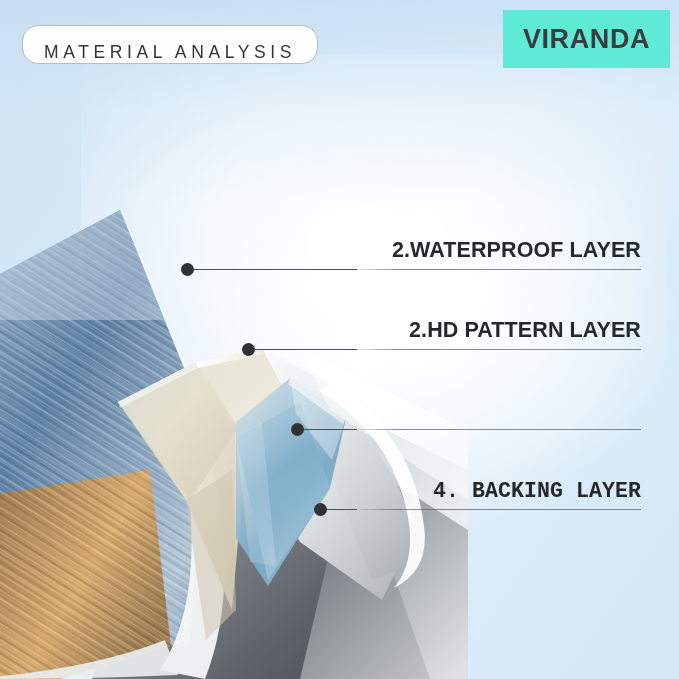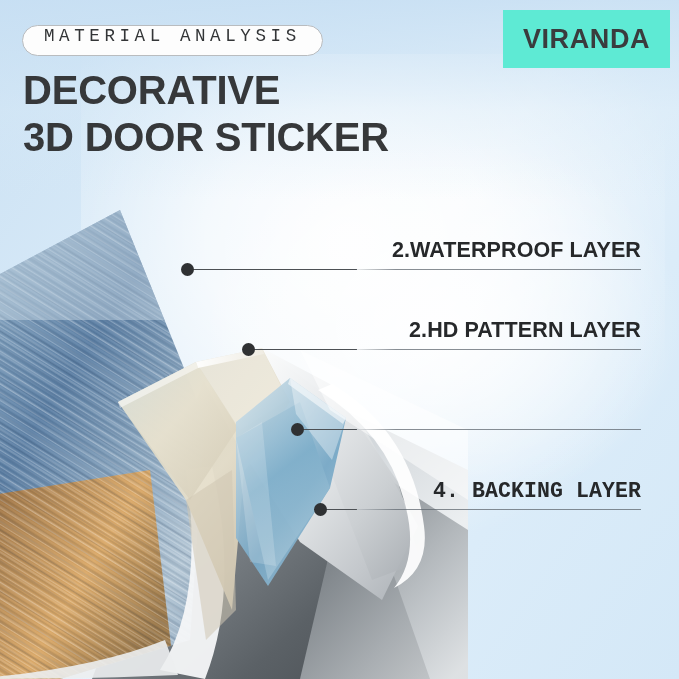--- a/index.html
+++ b/index.html
@@ -42,29 +42,28 @@
     left: 0; right: 0; top: 0;
     height: 200px;
     background: linear-gradient(180deg, rgba(199,223,243,0.85) 0%, rgba(214,233,247,0.35) 55%, rgba(255,255,255,0) 100%);
   }
 
   
   .eyebrow-pill {
     position: absolute;
     left: 22px;
     top: 25px;
-    height: 31px;
+    height: 39px;
     padding: 0 21px;
     display: flex;
-    align-items: flex-start;
+    align-items: flex-end;
     border: 1.3px solid #b9bcbf;
     border-radius: 16px;
     background: #fdfdfd;
     box-sizing: border-box;
-    font-family: Liberation Mono, monospace;
   }
   .eyebrow-pill span {
     font-size: 17.5px;
     letter-spacing: 4.6px;
     color: #333537;
     font-weight: 400;
     white-space: nowrap;
   }
   .title-block {
     position: absolute;
@@ -329,22 +328,18 @@
       <div class="c-rule" style="width:285px; right:38px;"></div>
       <div class="c-label" style="right:38px;font-family:Liberation Mono, monospace;">4. BACKING LAYER</div>
     </div>
 
   </div>
 
   <div class="eyebrow-pill">
     <span>MATERIAL ANALYSIS</span>
   </div>
 
-  <div class="title-block">
-    <span class="ln">DECORATIVE</span>
-    <span class="ln">3D DOOR STICKER</span>
-  </div>
 
   <div class="brand-box">
     <span>VIRANDA</span>
   </div>
 
 </div>
 
 </body></html>

